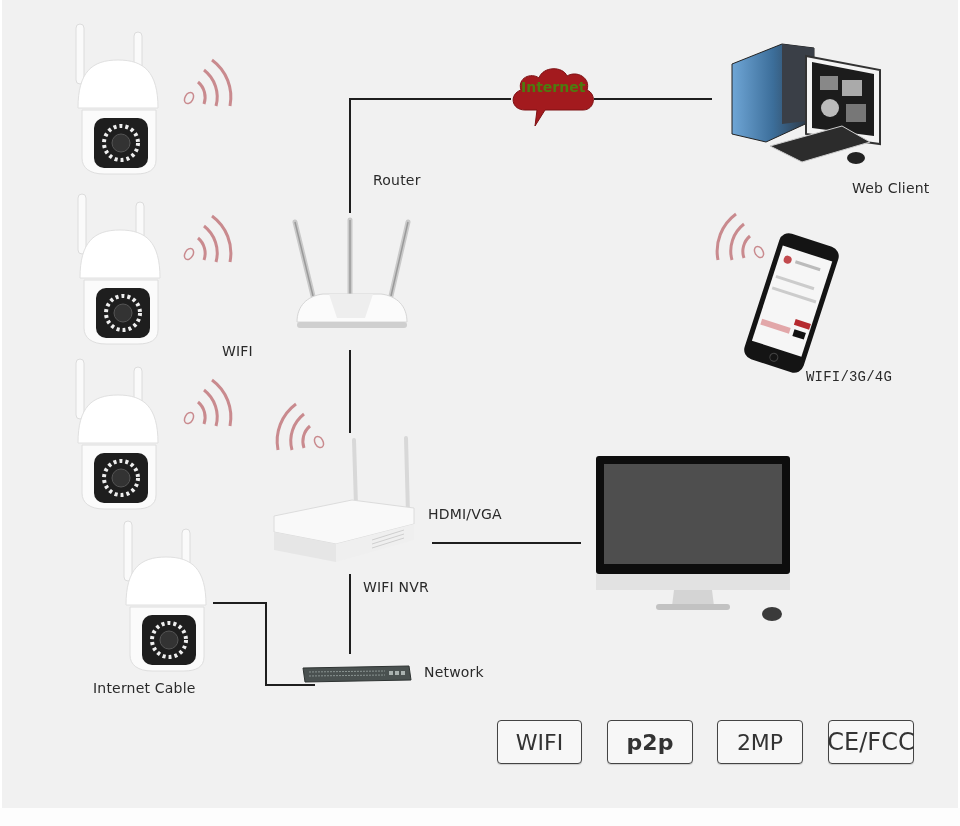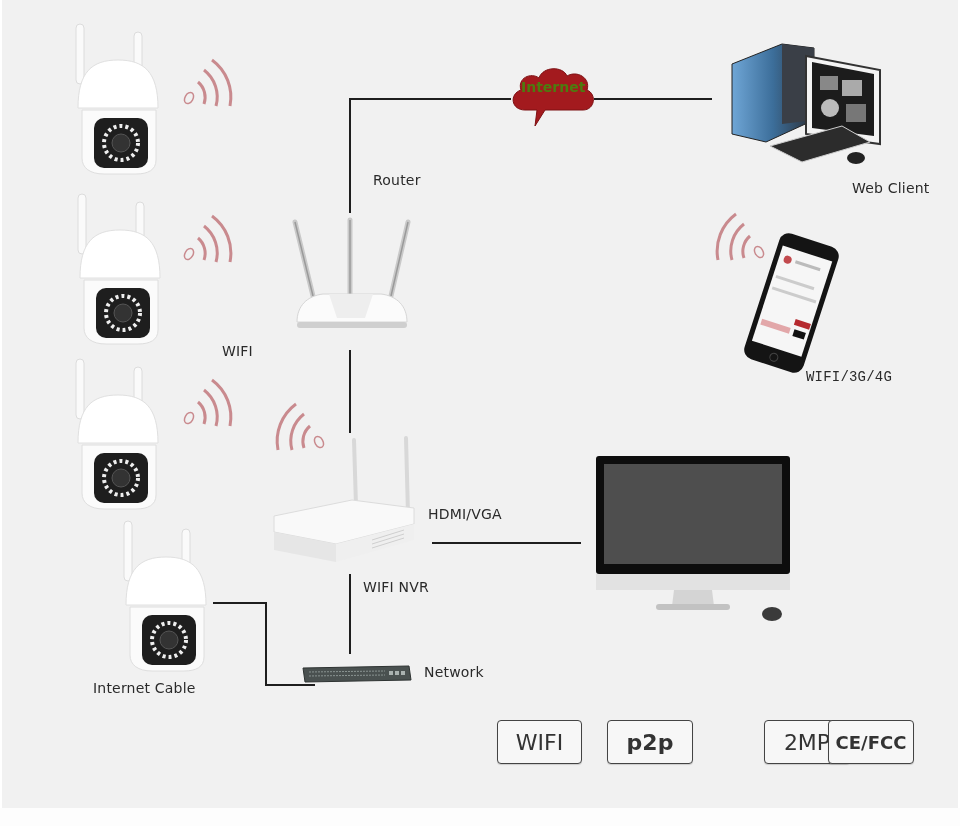--- a/index.html
+++ b/index.html
@@ -221,14 +221,14 @@
     <path d="M8 14 L84 13" stroke="#8a9492" stroke-width="1" stroke-dasharray="2 1"></path>
     <rect x="88" y="9" width="4" height="4" fill="#aab2b0"></rect>
     <rect x="94" y="9" width="4" height="4" fill="#aab2b0"></rect>
     <rect x="100" y="9" width="4" height="4" fill="#aab2b0"></rect>
   </svg>
 </div>
 <span class="label" style="left:424px;top:664px;">Network</span>
 
 <div class="badge" style="left:497px;width:83px;">WIFI</div>
 <div class="badge" style="left:607px;width:84px;font-weight:bold;">p2p</div>
-<div class="badge" style="left:717px;width:84px;margin-left:47px;">2MP</div>
-<div class="badge" style="left:828px;width:84px;font-size:18px;font-weight:bold;">CE/FCC</div>
+<div class="badge" style="left:717px;width:84px;">2MP</div>
+<div class="badge" style="left:828px;width:84px;font-size:24px;">CE/FCC</div>
 
 </body></html>

